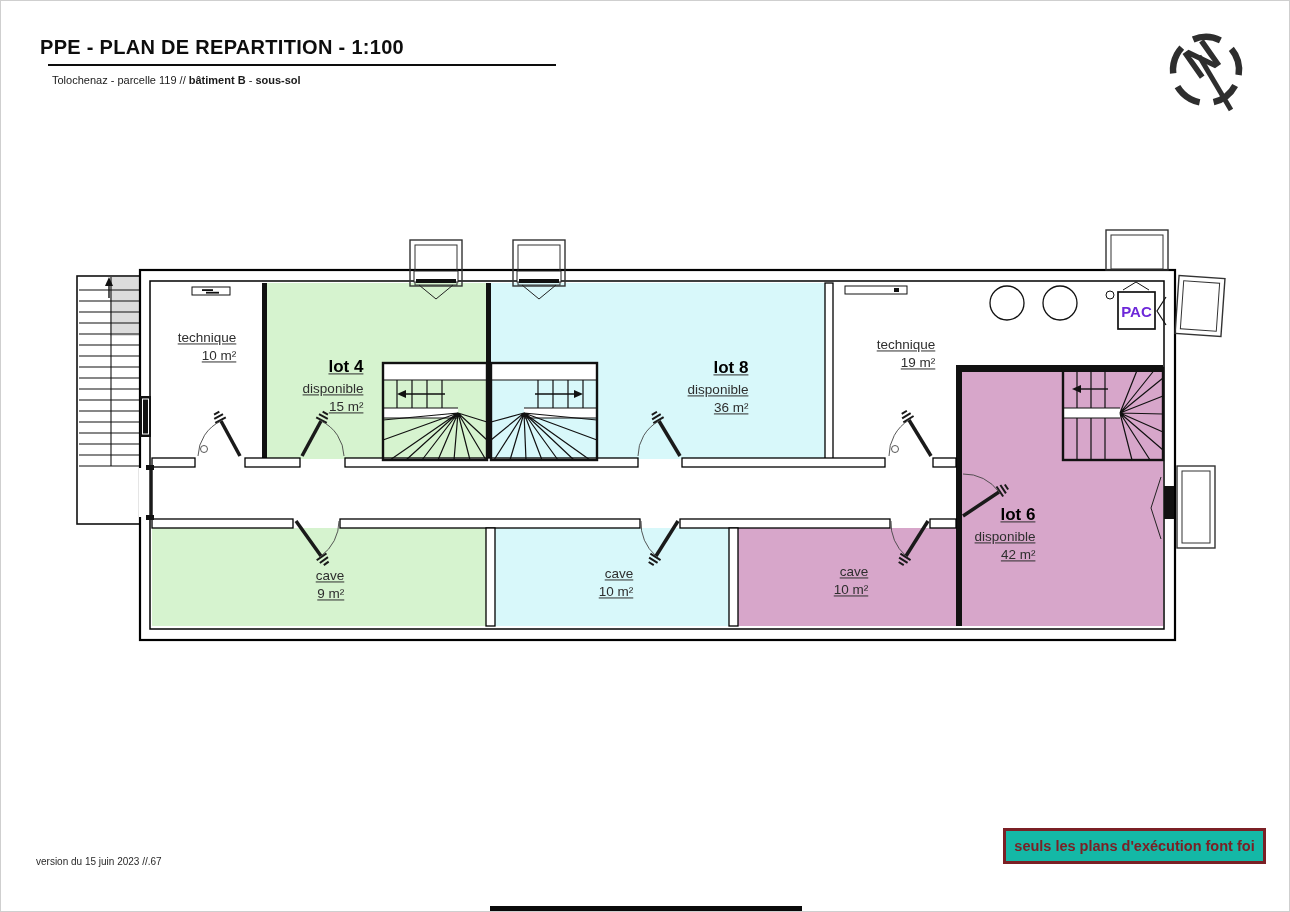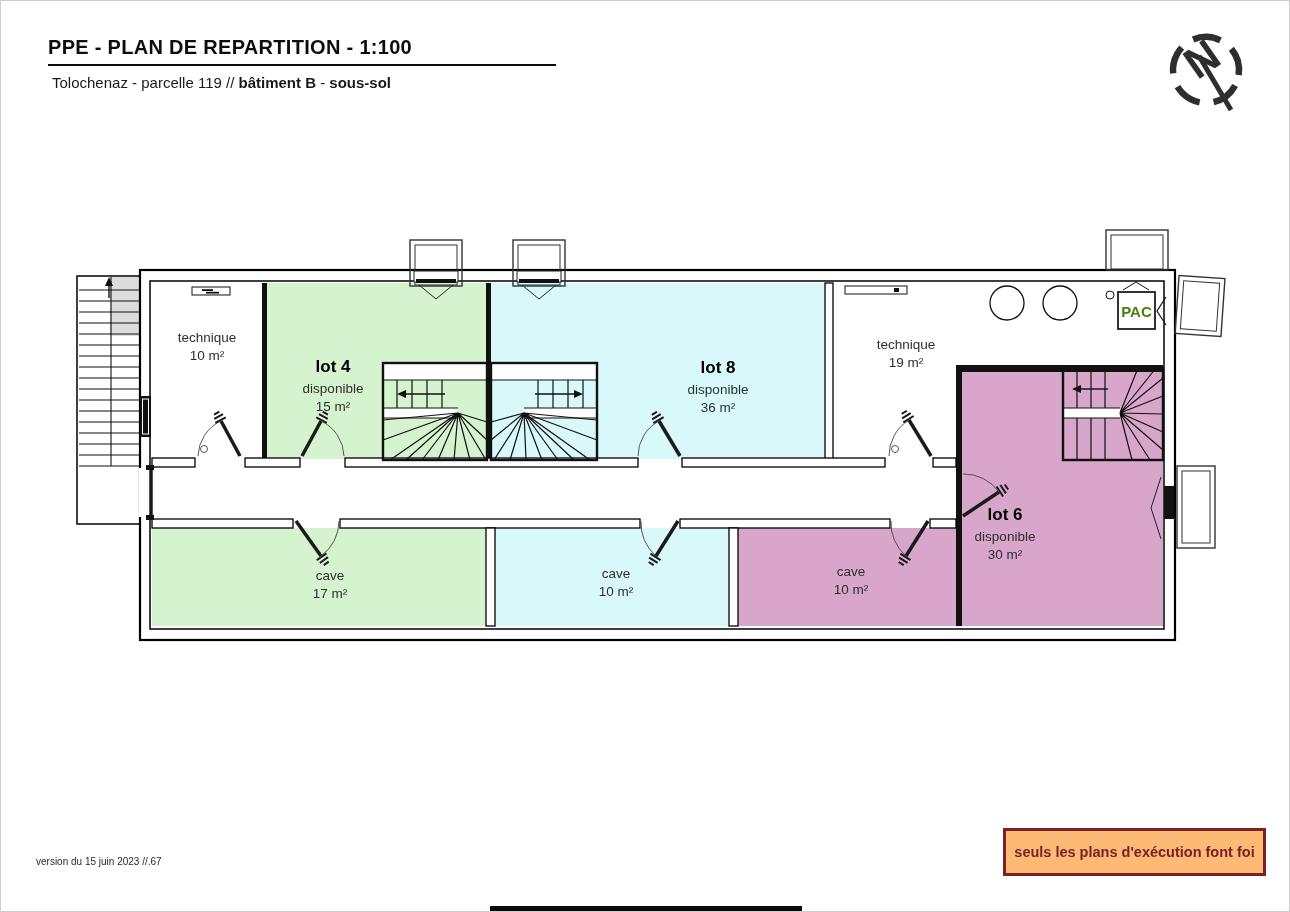--- a/index.html
+++ b/index.html
@@ -2,34 +2,34 @@
 <html><head>
 <meta charset="utf-8">
 <style>
   html,body{margin:0;padding:0;}
   body{
     width:1290px;height:912px;position:relative;background:#ffffff;
     font-family:"Liberation Sans",sans-serif;overflow:hidden;color:#1a1a1a;
   }
   .frame{position:absolute;inset:0;border:1px solid #cfcfcf;pointer-events:none;z-index:60;}
   .plan-svg{position:absolute;left:0;top:0;}
-  .hdr-title{position:absolute;left:48px;top:36px;font-size:20px;font-weight:bold;color:#0d0d0d;letter-spacing:.3px;white-space:nowrap;}
+  .hdr-title{position:absolute;left:40px;top:36px;font-size:20px;font-weight:bold;color:#0d0d0d;letter-spacing:.3px;white-space:nowrap;}
   .hdr-rule{position:absolute;left:48px;top:64px;width:508px;height:2px;background:#0d0d0d;}
-  .hdr-sub{position:absolute;left:52px;top:74px;font-size:15px;color:#1a1a1a;white-space:nowrap;}
+  .hdr-sub{position:absolute;left:52px;top:74px;font-size:11px;color:#1a1a1a;white-space:nowrap;}
   .hdr-sub b{font-weight:bold;}
   .north-wrap{position:absolute;left:1166px;top:18px;width:84px;height:100px;}
   .north-n{position:absolute;left:1186px;top:34px;font-size:44px;font-weight:bold;color:#2e2e2e;transform:rotate(-35deg);}
-  .room-label{position:absolute;transform:translate(-50%,-50%);text-align:center;white-space:nowrap;
-    color:#2e2e2e;font-size:13.5px;line-height:1.3;z-index:10;}
+  .room-label{position:absolute;transform:translate(-50%,-50%);text-align:right;white-space:nowrap;
+    color:#2e2e2e;font-size:13.5px;line-height:1.3;z-index:10;text-decoration:underline;}
   .rl-lot{font-size:17px;font-weight:bold;color:#000000;margin-bottom:2px;}
   .pac-label{position:absolute;left:1136.5px;top:310.5px;transform:translate(-50%,-50%);
-    font-size:15px;font-weight:bold;color:#4d7c0f;z-index:10;}
+    font-size:15px;font-weight:bold;color:#6d28d9;z-index:10;}
   .footer-version{position:absolute;left:36px;top:856px;font-size:10px;color:#2a2a2a;}
-  .disclaimer{position:absolute;left:1003px;top:828px;width:263px;height:48px;border:3px solid #7b2025;
-    box-sizing:border-box;display:flex;align-items:center;justify-content:center;background:#fdba74;}
+  .disclaimer{position:absolute;left:1003px;top:828px;width:263px;height:36px;border:3px solid #7b2025;
+    box-sizing:border-box;display:flex;align-items:center;justify-content:center;background:#14b8a6;}
   .disclaimer span{font-size:14.5px;font-weight:bold;color:#7b2025;white-space:nowrap;}
   .bottom-bar{position:absolute;left:490px;top:906px;width:312px;height:6px;background:#0a0a0a;}
 </style>
 </head>
 <body>
 
 <div class="frame"></div>
 
 <div class="hdr-title">PPE - PLAN DE REPARTITION - 1:100</div>
 <div class="hdr-rule"></div>
@@ -242,25 +242,25 @@
   <div>disponible</div>
   <div>36 m²</div>
 </div>
 <div class="room-label" style="left:906px;top:354px">
   <div>technique</div>
   <div>19 m²</div>
 </div>
 <div class="room-label" style="left:1005px;top:534px">
   <div class="rl-lot">lot 6</div>
   <div>disponible</div>
-  <div>30 m²</div>
+  <div>42 m²</div>
 </div>
 <div class="room-label" style="left:330px;top:585px">
   <div>cave</div>
-  <div>17 m²</div>
+  <div>9 m²</div>
 </div>
 <div class="room-label" style="left:616px;top:583px">
   <div>cave</div>
   <div>10 m²</div>
 </div>
 <div class="room-label" style="left:851px;top:581px">
   <div>cave</div>
   <div>10 m²</div>
 </div>
 <div class="pac-label">PAC</div>

